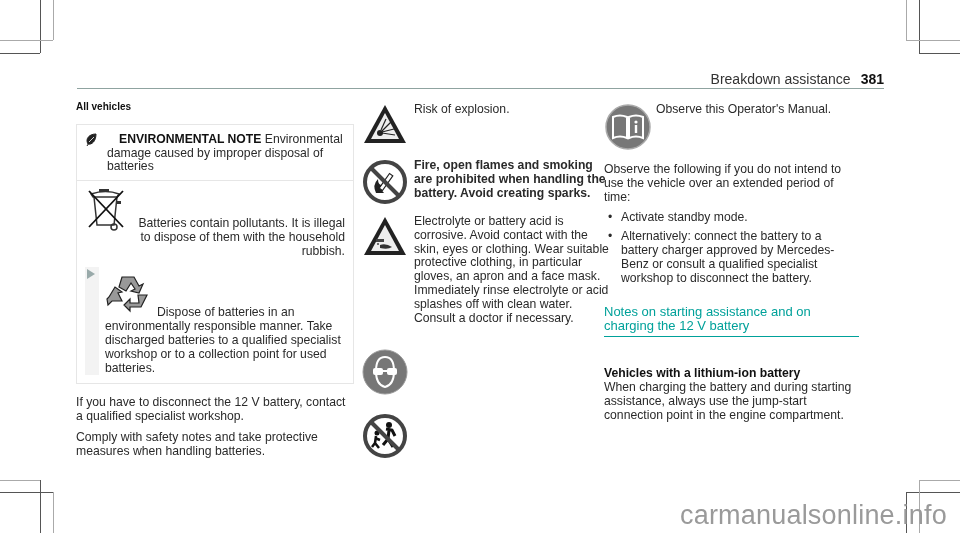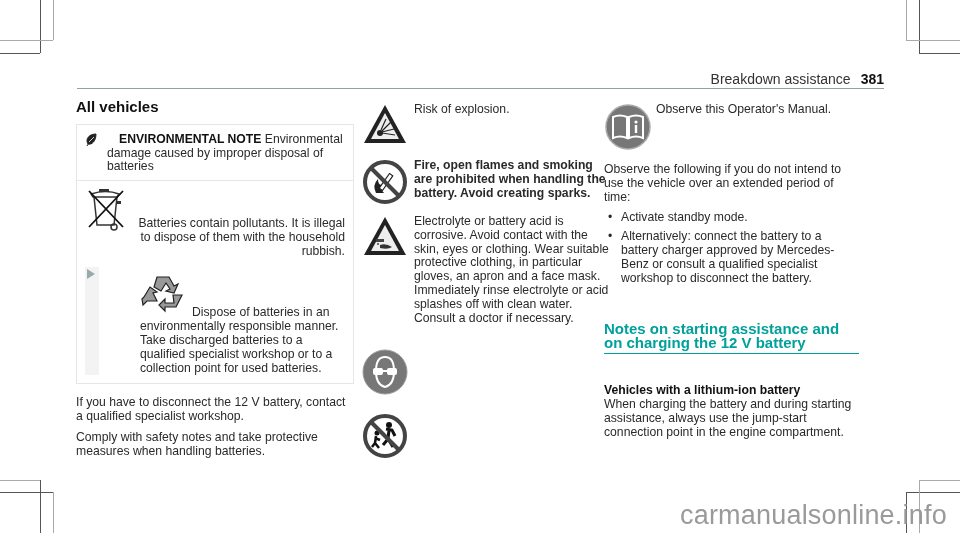--- a/index.html
+++ b/index.html
@@ -14,42 +14,42 @@
 
   .header-rule { position: absolute; top: 88px; left: 77px; width: 807px; height: 1px; background: #8fa3a0; }
   .header-right { position: absolute; top: 71px; right: 76px; font-size: 14px; color: #333; }
   .header-right .page { font-weight: bold; margin-left: 10px; color: #111; }
 
   .col { position: absolute; top: 100px; font-size: 12.2px; line-height: 13.8px; color: #2a2a2a; }
   .col1 { left: 76px; width: 278px; }
   .col2 { left: 362px; width: 250px; }
   .col3 { left: 604px; width: 255px; }
 
-  h3.sub { font-size: 15px; font-weight: bold; margin: 0 0 10px 0; color: #111; }
+  h3.sub { font-size: 10px; font-weight: bold; margin: 0 0 10px 0; color: #111; }
 
   .notebox { border: 1px solid #e6e6e6; margin-top: 10px; }
   .notebox .row1 { display: flex; padding: 8px 8px 6px 8px; border-bottom: 1px solid #e6e6e6; }
   .notebox .leaf { width: 22px; flex: none; font-size: 13px; color: #222; }
   .notebox .bold { font-weight: bold; color: #111; padding-left: 12px; }
   .notebox .row2 { padding: 6px 8px 4px 8px; }
   .notebox .row3 { display: flex; padding: 4px 8px 8px 8px; }
   .notebox .stripe { width: 14px; flex: none; background: #f3f3f3; position: relative; margin-right: 6px; }
   .tri { position: absolute; top: 2px; left: 2px; width: 0; height: 0;
          border-top: 5px solid transparent; border-bottom: 5px solid transparent; border-left: 8px solid #9aa; }
 
   p { margin: 0 0 7px 0; }
   .iconrow { display: flex; margin-bottom: 8px; }
   .iconrow .ic { width: 52px; flex: none; }
   .iconrow .txt { flex: 1; }
 
   .bullets { margin: 4px 0 0 0; padding: 0; list-style: none; }
   .bullets li { position: relative; padding-left: 17px; margin-bottom: 5px; }
   .bullets li::before { content: "•"; position: absolute; left: 4px; top: 0; }
 
-  .sec-title { color: #00a19a; font-weight: bold; font-size: 15px; line-height: 14px; margin-top: 37px;
+  .sec-title { color: #00a19a; font-weight: normal; font-size: 13px; line-height: 14px; margin-top: 20px;
                padding-bottom: 3px; border-bottom: 1px solid #00a19a; }
   .sub2 { font-weight: bold; color: #111; margin-top: 30px; }
 
   .watermark { position: absolute; left: 680px; top: 500px; font-size: 27px; color: #9a9a9a; letter-spacing: 0.2px; }
 </style>
 </head>
 <body>
 
 <div class="crop" style="left:40px;top:0;width:1px;height:53px;"></div>
 <div class="crop light" style="left:53px;top:0;width:1px;height:40px;"></div>
@@ -102,21 +102,21 @@
           </svg>
         </span>
         <div style="height:30px;"></div>
         <span>Batteries contain pollutants. It is illegal to dispose of them with the household rubbish.</span>
       </div>
     </div>
     <div class="row3">
       <div class="stripe">
           <span class="tri"></span>
         </div>
-      <div style="flex:1;margin-left:35px;">
+      <div style="flex:1;">
         <span style="display:block;margin-top:8px;">
           <svg width="46" height="40" viewBox="0 0 46 40">
             <path d="M17 2 L29 2 L34 11 L38 9 L34 18 L26 16 L30 14 L26 8 L21 16 L14 12 Z" fill="#999" stroke="#222" stroke-width="1.2"></path>
             <path d="M4 22 L10 12 L17 17 L13 18 L17 26 L7 26 L3 30 L2 24 Z" fill="#999" stroke="#222" stroke-width="1.2"></path>
             <path d="M33 20 L42 20 L38 28 L36 32 L25 32 L25 36 L19 30 L25 24 L25 28 L34 28 Z" fill="#999" stroke="#222" stroke-width="1.2"></path>
           </svg>
         </span>
         <span style="display:block;margin-top:-12px;text-indent:52px;">Dispose of batteries in an environmentally responsible manner. Take discharged batteries to a qualified specialist workshop or to a collection point for used batteries.</span>
       </div>
     </div>

